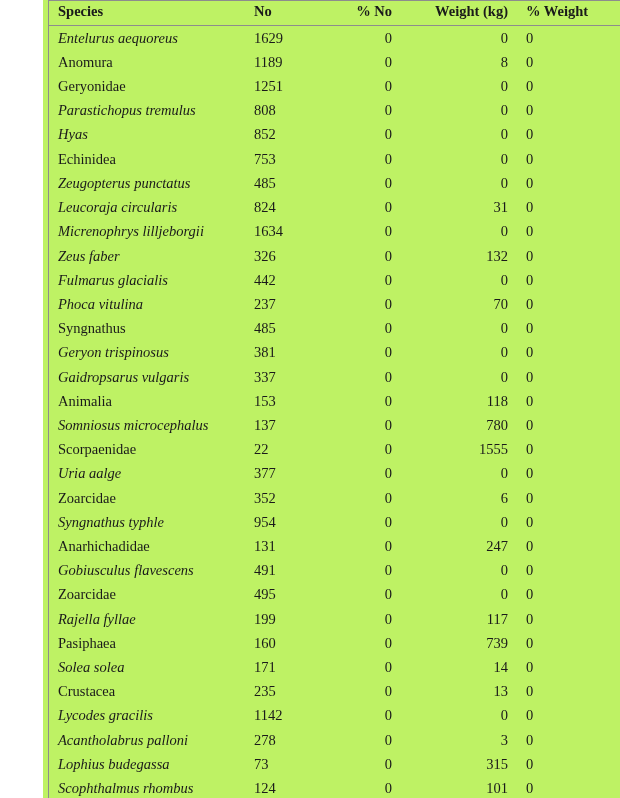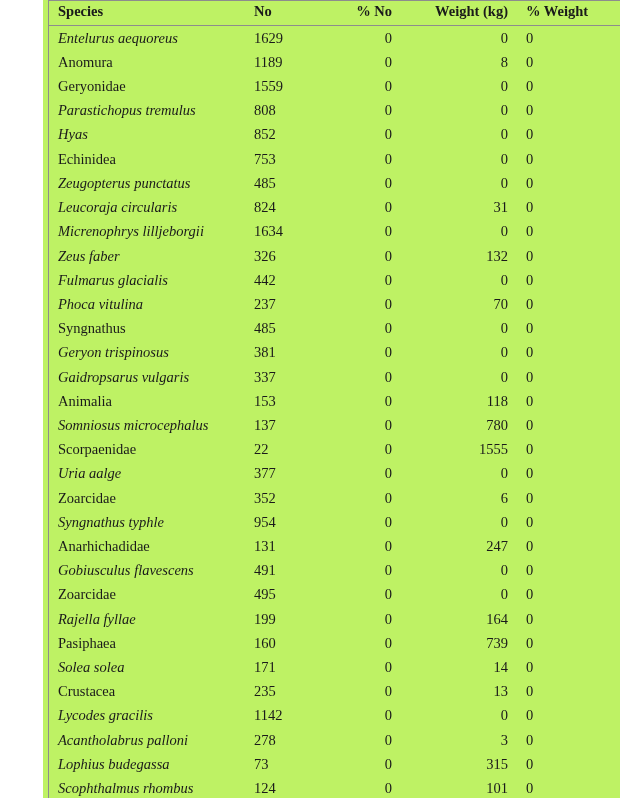--- a/index.html
+++ b/index.html
@@ -101,21 +101,21 @@
         <tr>
           <td class="col-species">Anomura</td>
           <td class="col-no">1189</td>
           <td class="col-pno">0</td>
           <td class="col-wt">8</td>
           <td class="col-pwt">0</td>
           <td class="col-frq">0.3</td>
         </tr>
         <tr>
           <td class="col-species">Geryonidae</td>
-          <td class="col-no">1559</td>
+          <td class="col-no">1251</td>
           <td class="col-pno">0</td>
           <td class="col-wt">0</td>
           <td class="col-pwt">0</td>
           <td class="col-frq">0.3</td>
         </tr>
         <tr>
           <td class="col-species italic">Parastichopus tremulus</td>
           <td class="col-no">808</td>
           <td class="col-pno">0</td>
           <td class="col-wt">0</td>
@@ -279,21 +279,21 @@
           <td class="col-no">495</td>
           <td class="col-pno">0</td>
           <td class="col-wt">0</td>
           <td class="col-pwt">0</td>
           <td class="col-frq">0.1</td>
         </tr>
         <tr>
           <td class="col-species italic">Rajella fyllae</td>
           <td class="col-no">199</td>
           <td class="col-pno">0</td>
-          <td class="col-wt">164</td>
+          <td class="col-wt">117</td>
           <td class="col-pwt">0</td>
           <td class="col-frq">0.2</td>
         </tr>
         <tr>
           <td class="col-species">Pasiphaea</td>
           <td class="col-no">160</td>
           <td class="col-pno">0</td>
           <td class="col-wt">739</td>
           <td class="col-pwt">0</td>
           <td class="col-frq">0.1</td>

